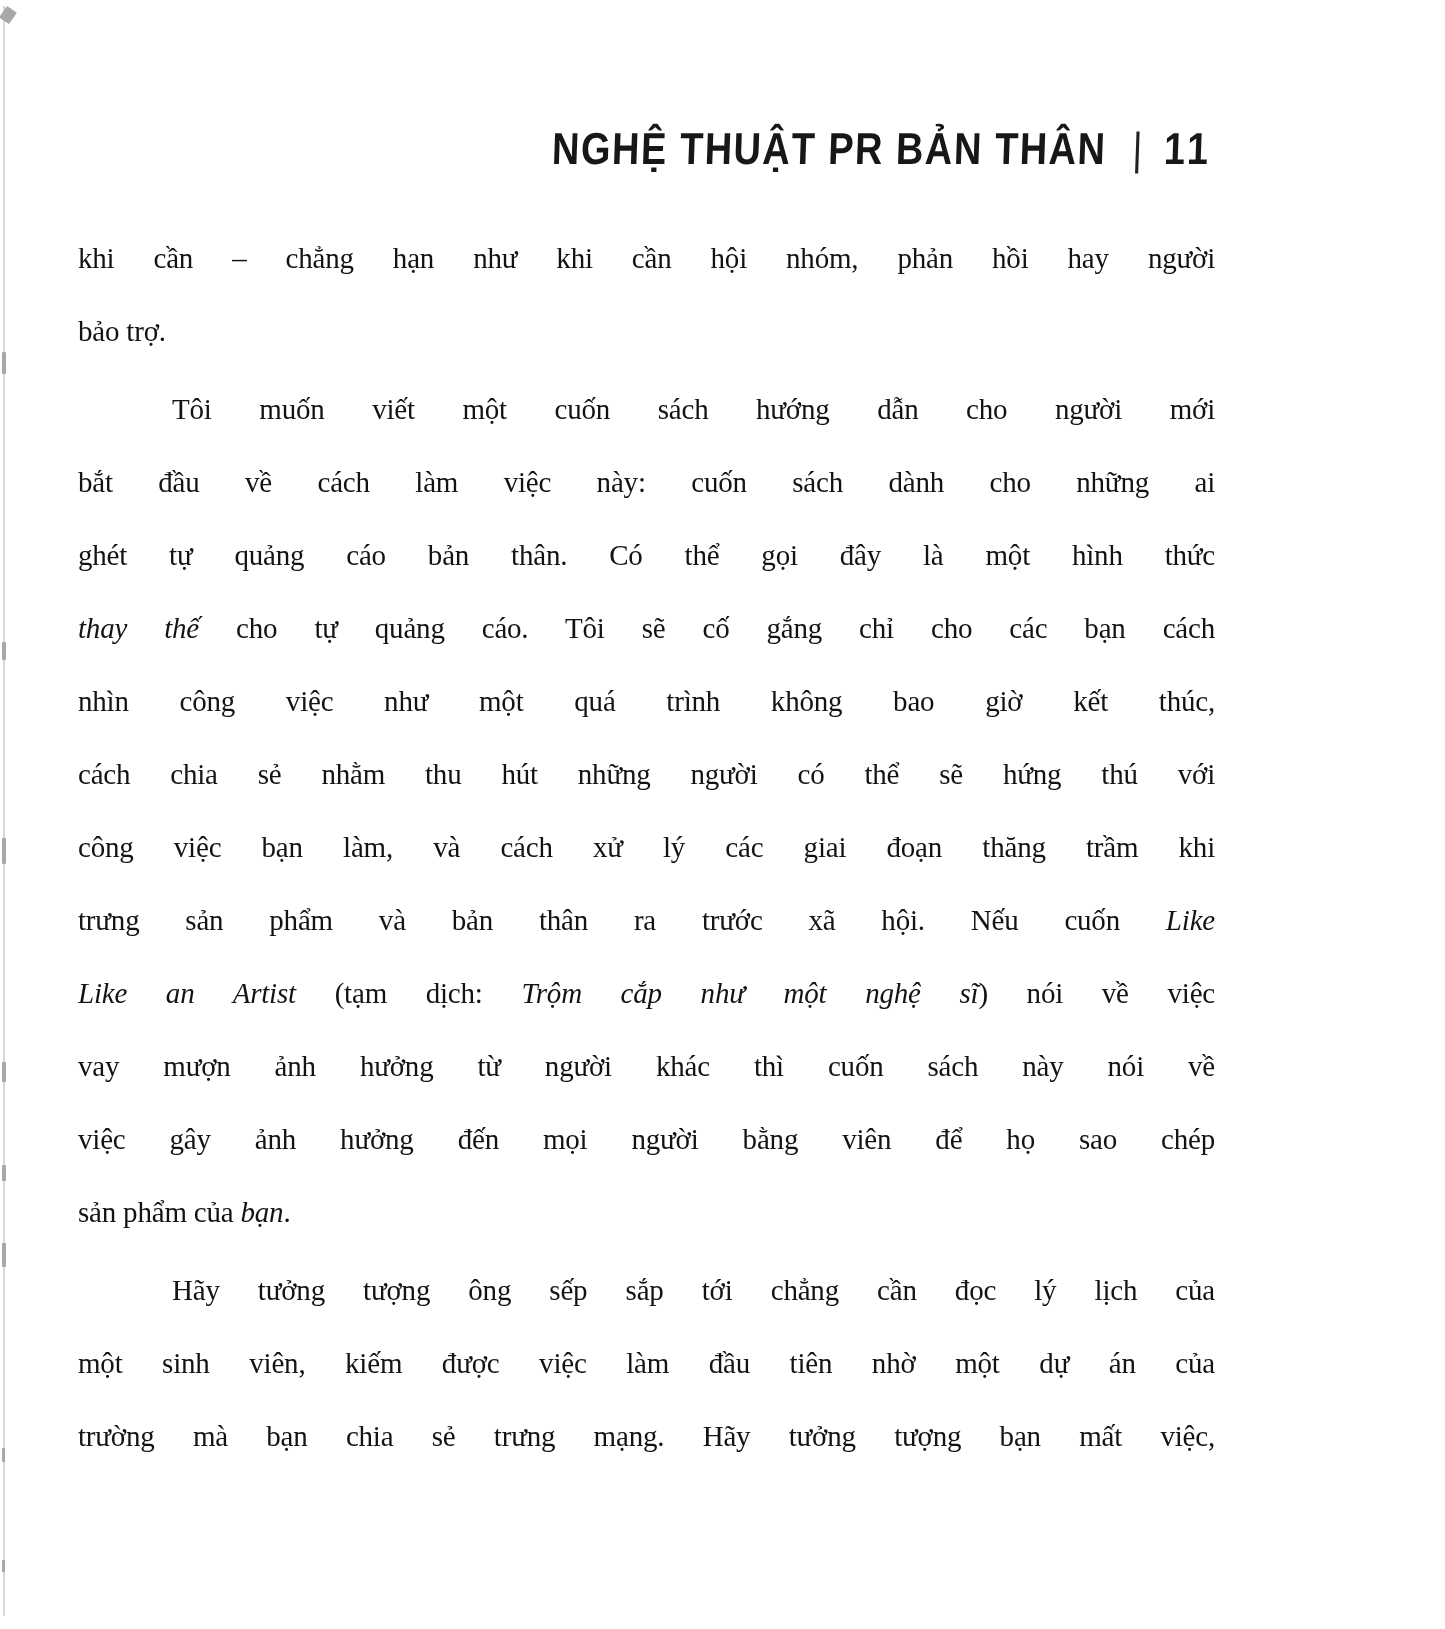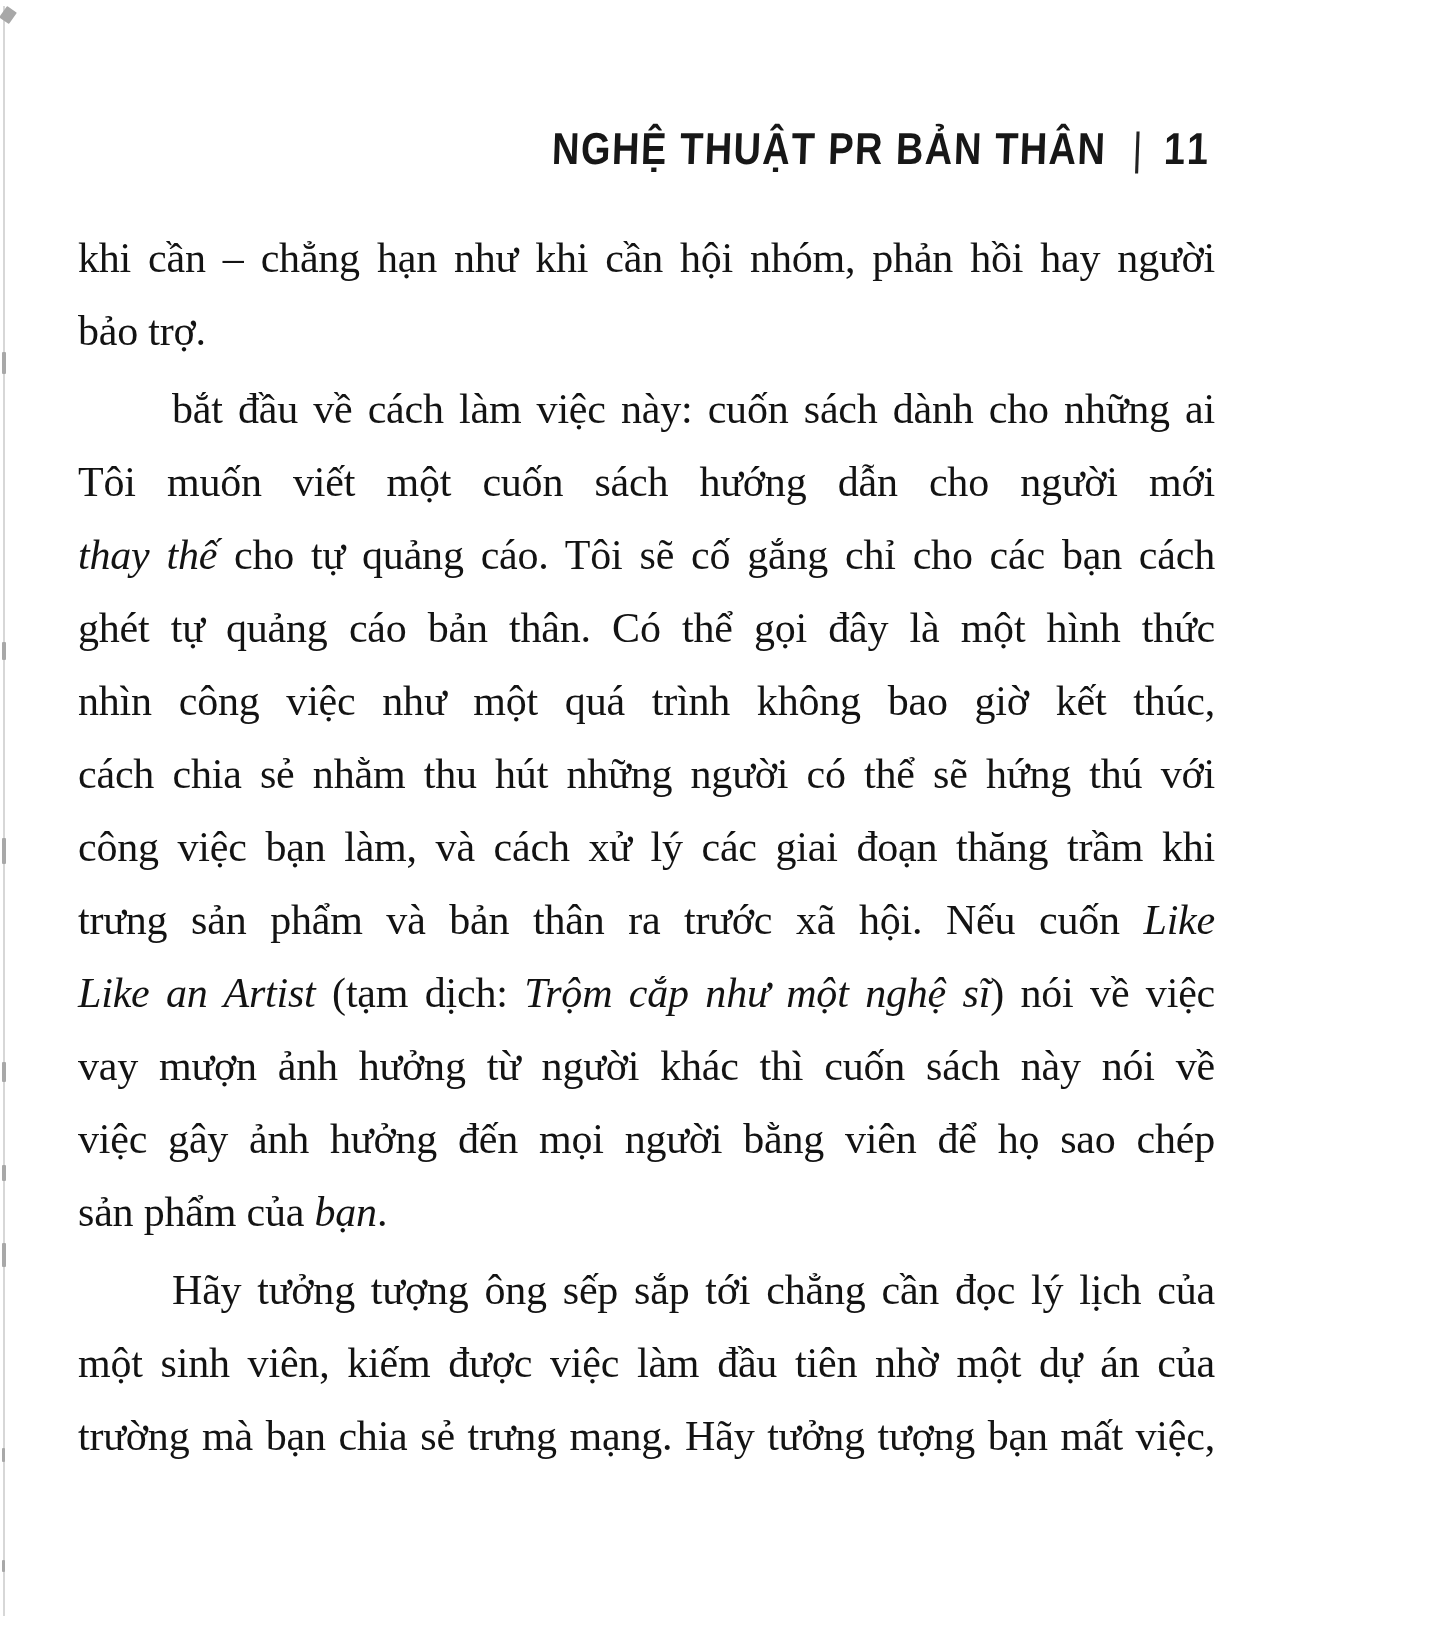--- a/index.html
+++ b/index.html
@@ -65,21 +65,21 @@
     color: #222;
   }
   .running-head .pagenum { letter-spacing: 4px; }
 
   
   .body-text {
     position: absolute;
     left: 78px;
     top: 222px;
     width: 1137px;
-    font-size: 42px;
+    font-size: 29px;
     line-height: 73px;
     letter-spacing: -0.2px;
     color: #131313;
   }
   .para { margin: 0; }
   .para + .para { margin-top: 5px; }
   .para.indent .line:first-child { text-indent: 94px; }
   .line.j { text-align: justify; text-align-last: justify; }
   .line.last { text-align: left; }
   .line i { font-style: italic; }
@@ -103,24 +103,24 @@
 <div class="running-head">
   <span class="book-title">NGHỆ THUẬT PR BẢN THÂN</span><span class="sep">|</span><span class="pagenum">11</span>
 </div>
 
 <main class="body-text" id="body-text">
     <div class="para">
       <div class="line j"><span>khi cần – chẳng hạn như khi cần hội nhóm, phản hồi hay người</span></div>
       <div class="line last"><span>bảo trợ.</span></div>
     </div>
     <div class="para indent">
+      <div class="line j"><span>Tôi muốn viết một cuốn sách hướng dẫn cho người mới</span></div>
       <div class="line j"><span>bắt đầu về cách làm việc này: cuốn sách dành cho những ai</span></div>
-      <div class="line j"><span>Tôi muốn viết một cuốn sách hướng dẫn cho người mới</span></div>
+      <div class="line j"><span>ghét tự quảng cáo bản thân. Có thể gọi đây là một hình thức</span></div>
       <div class="line j"><i>thay thế</i><span> cho tự quảng cáo. Tôi sẽ cố gắng chỉ cho các bạn cách</span></div>
-      <div class="line j"><span>ghét tự quảng cáo bản thân. Có thể gọi đây là một hình thức</span></div>
       <div class="line j"><span>nhìn công việc như một quá trình không bao giờ kết thúc,</span></div>
       <div class="line j"><span>cách chia sẻ nhằm thu hút những người có thể sẽ hứng thú với</span></div>
       <div class="line j"><span>công việc bạn làm, và cách xử lý các giai đoạn thăng trầm khi</span></div>
       <div class="line j"><span>trưng sản phẩm và bản thân ra trước xã hội. Nếu cuốn </span><i>Like</i></div>
       <div class="line j"><i>Like an Artist</i><span> (tạm dịch: </span><i>Trộm cắp như một nghệ sĩ</i><span>) nói về việc</span></div>
       <div class="line j"><span>vay mượn ảnh hưởng từ người khác thì cuốn sách này nói về</span></div>
       <div class="line j"><span>việc gây ảnh hưởng đến mọi người bằng viên để họ sao chép</span></div>
       <div class="line last"><span>sản phẩm của </span><i>bạn</i><span>.</span></div>
     </div>
     <div class="para indent">

